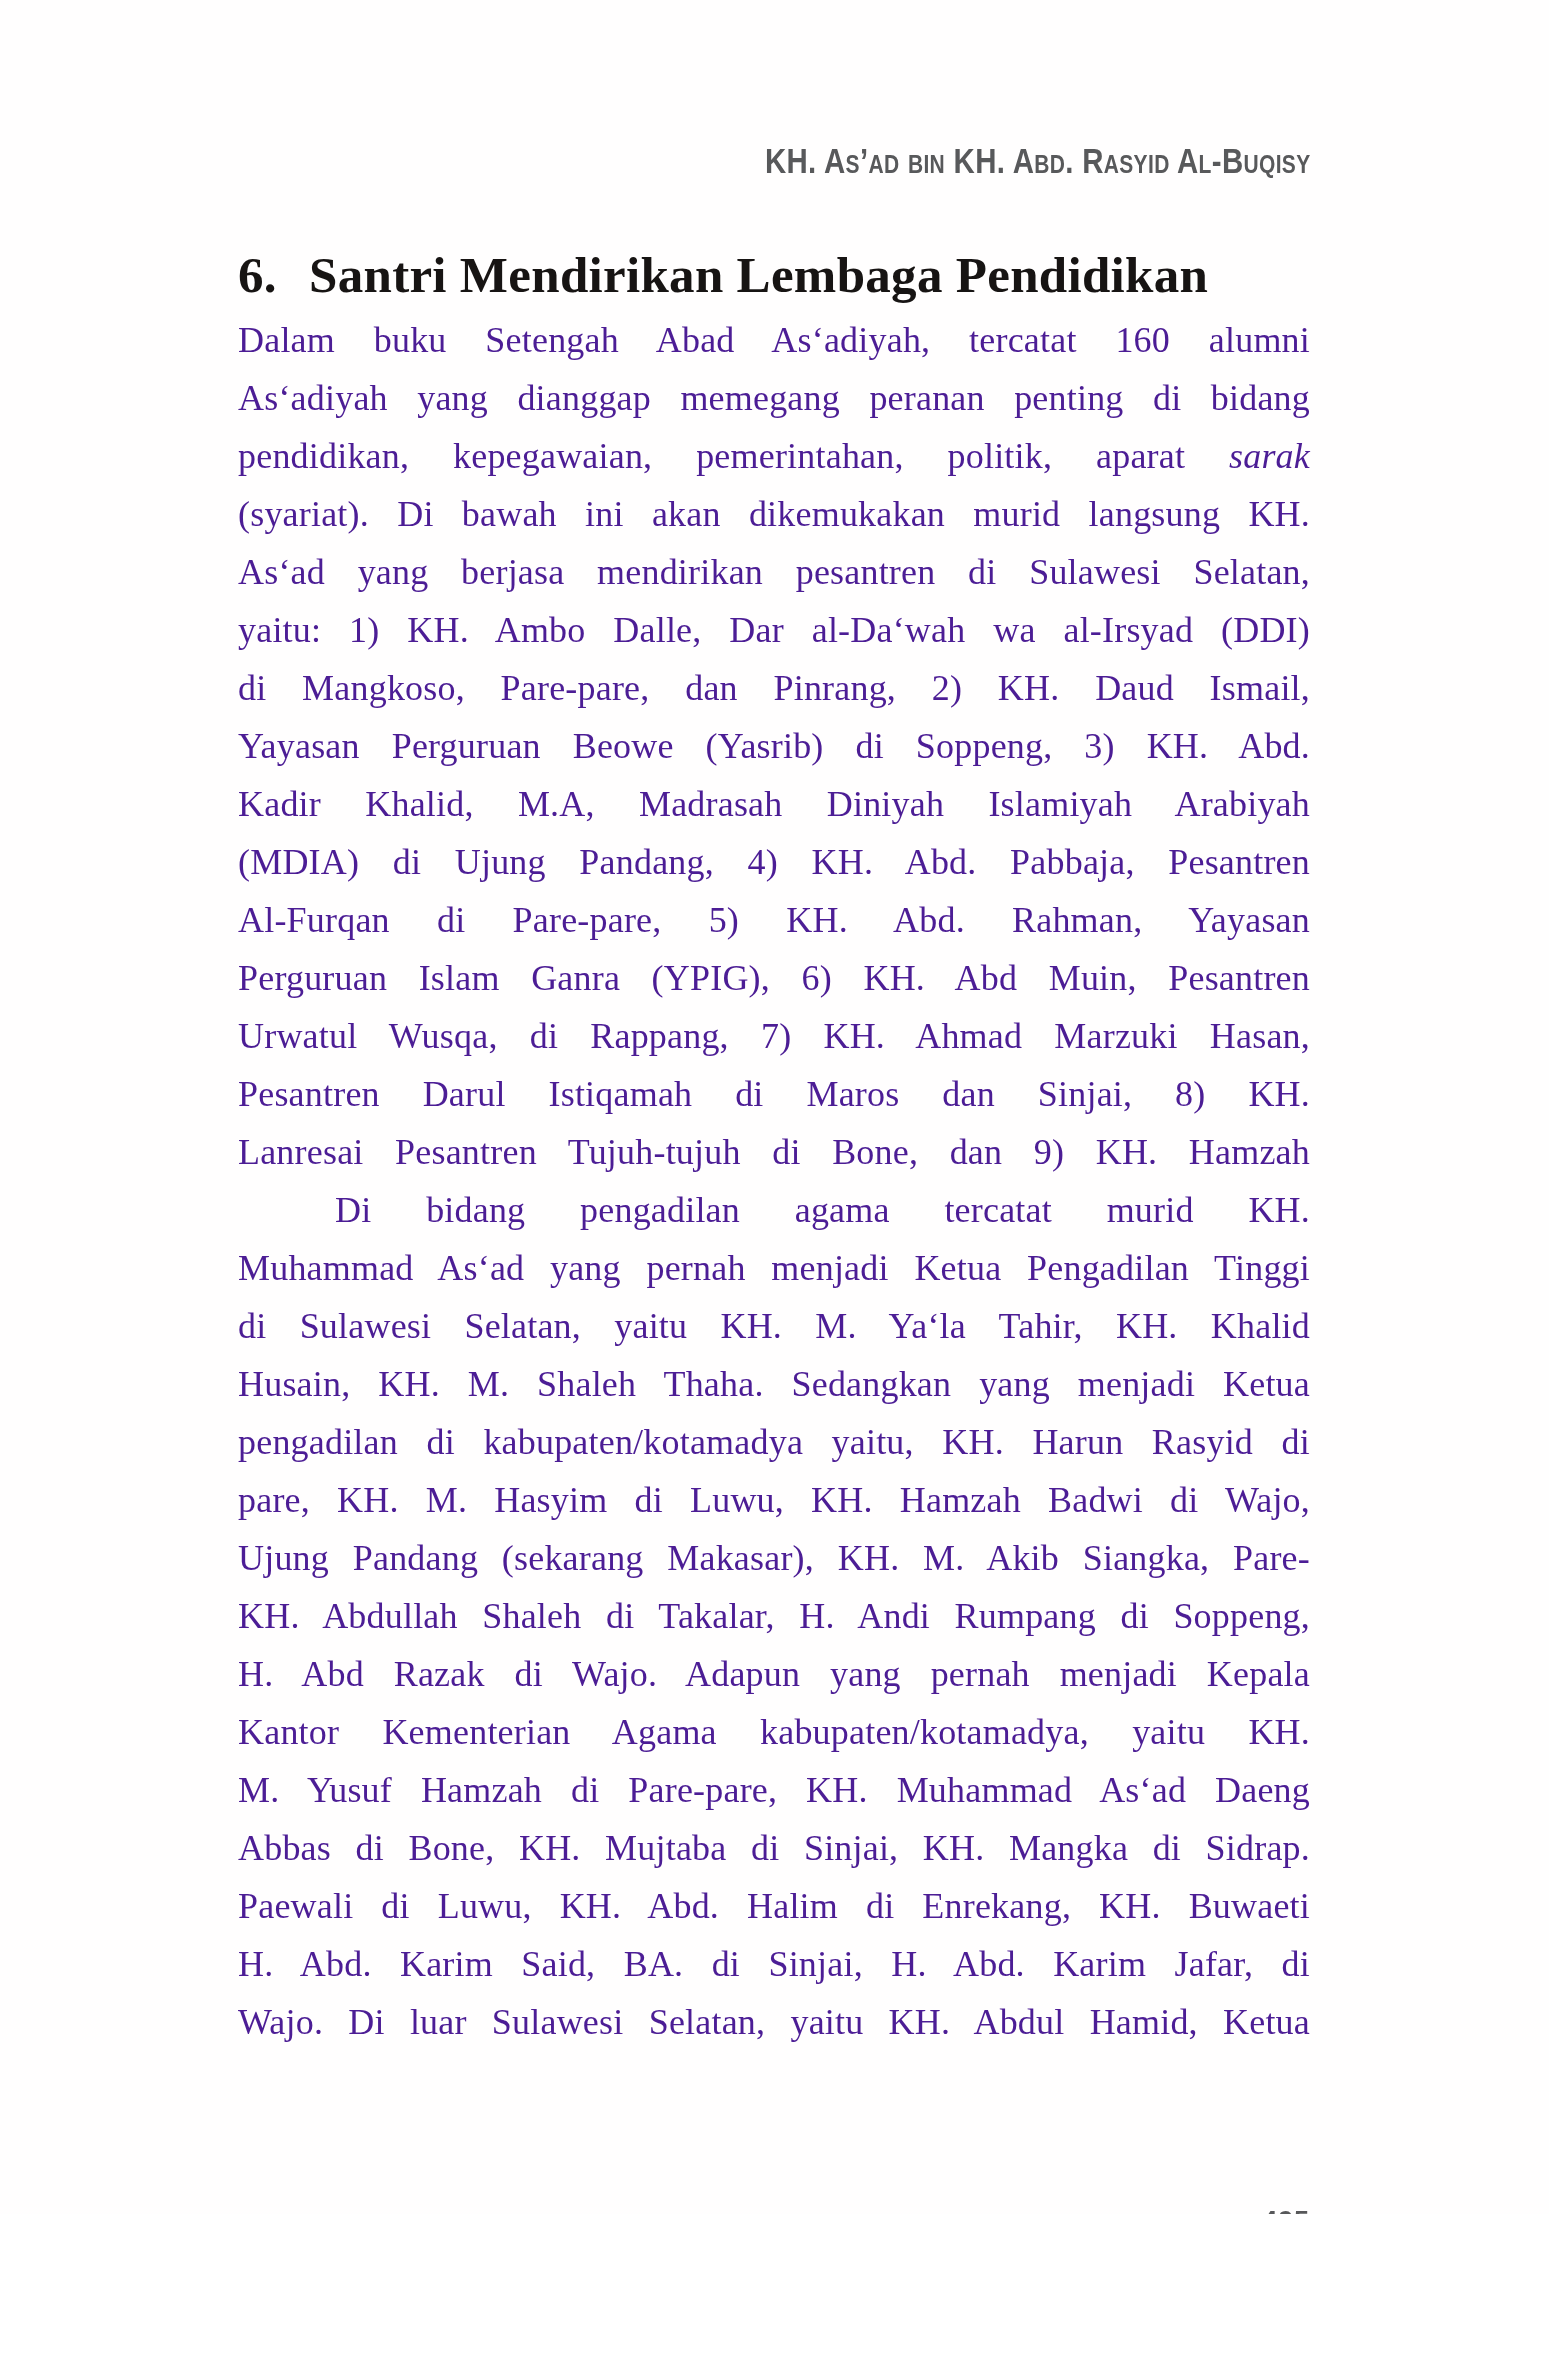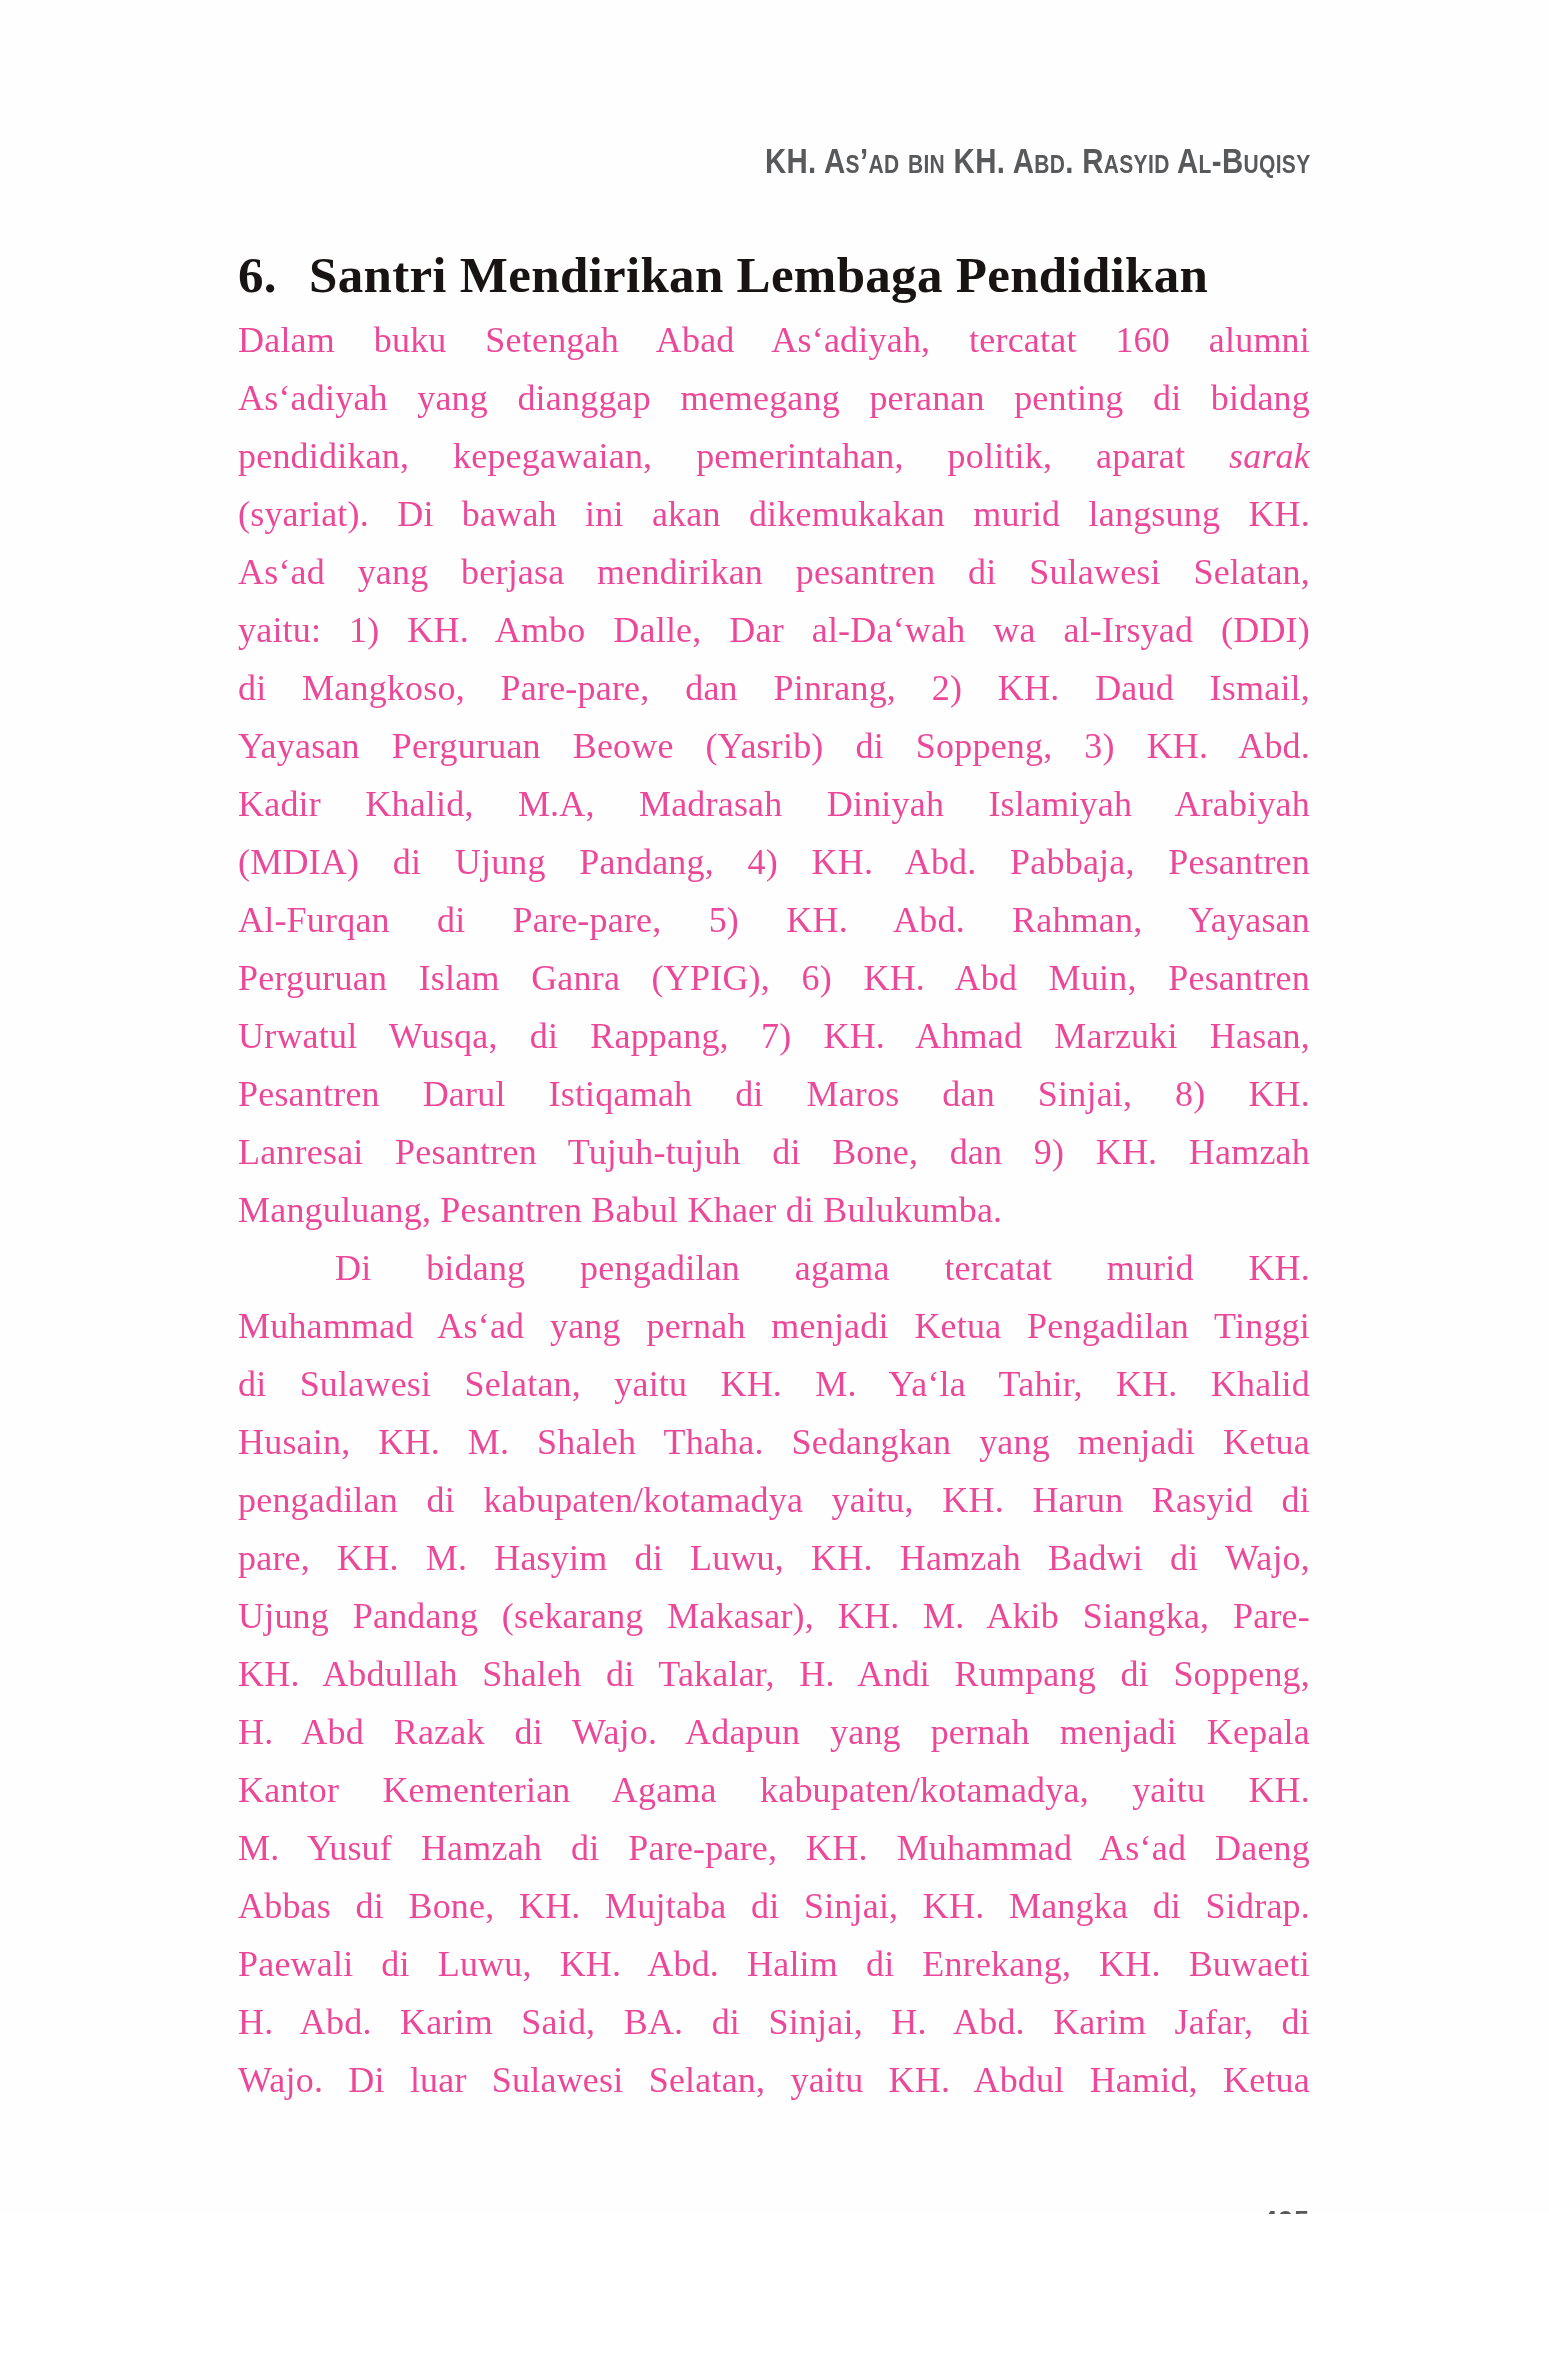--- a/index.html
+++ b/index.html
@@ -40,21 +40,21 @@
     letter-spacing: 0.3px;
   }
   .sec-num { display: inline-block; width: 71px; }
   .body-text {
     position: absolute;
     left: 238px;
     top: 311px;
     width: 1072px;
     font-size: 36px;
     line-height: 58px;
-    color: #ec4899;
+    color: #4c1d95;
     letter-spacing: 0.2px;
   }
   .line {
     text-align: justify;
     text-align-last: left;
     height: 58px;
     white-space: normal;
   }
   .line.fill { text-align-last: justify; }
   .line.indent { text-indent: 97px; }
@@ -91,21 +91,20 @@
       <div class="line fill"><span>yaitu: 1) KH. Ambo Dalle, Dar al-Da‘wah wa al-Irsyad (DDI)</span></div>
       <div class="line fill"><span>di Mangkoso, Pare-pare, dan Pinrang, 2) KH. Daud Ismail,</span></div>
       <div class="line fill"><span>Yayasan Perguruan Beowe (Yasrib) di Soppeng, 3) KH. Abd.</span></div>
       <div class="line fill"><span>Kadir Khalid, M.A, Madrasah Diniyah Islamiyah Arabiyah</span></div>
       <div class="line fill"><span>(MDIA) di Ujung Pandang, 4) KH. Abd. Pabbaja, Pesantren</span></div>
       <div class="line fill"><span>Al-Furqan di Pare-pare, 5) KH. Abd. Rahman, Yayasan</span></div>
       <div class="line fill"><span>Perguruan Islam Ganra (YPIG), 6) KH. Abd Muin, Pesantren</span></div>
       <div class="line fill"><span>Urwatul Wusqa, di Rappang, 7) KH. Ahmad Marzuki Hasan,</span></div>
       <div class="line fill"><span>Pesantren Darul Istiqamah di Maros dan Sinjai, 8) KH.</span></div>
       <div class="line fill"><span>Lanresai Pesantren Tujuh-tujuh di Bone, dan 9) KH. Hamzah</span></div>
-      <div class="line"><span>Manguluang, Pesantren Babul Khaer di Bulukumba.</span></div>
       <div class="line fill indent"><span>Di bidang pengadilan agama tercatat murid KH.</span></div>
       <div class="line fill"><span>Muhammad As‘ad yang pernah menjadi Ketua Pengadilan Tinggi</span></div>
       <div class="line fill"><span>di Sulawesi Selatan, yaitu KH. M. Ya‘la Tahir, KH. Khalid</span></div>
       <div class="line fill"><span>Husain, KH. M. Shaleh Thaha. Sedangkan yang menjadi Ketua</span></div>
       <div class="line fill"><span>pengadilan di kabupaten/kotamadya yaitu, KH. Harun Rasyid di</span></div>
       <div class="line fill"><span>pare, KH. M. Hasyim di Luwu, KH. Hamzah Badwi di Wajo,</span></div>
       <div class="line fill"><span>Ujung Pandang (sekarang Makasar), KH. M. Akib Siangka, Pare-</span></div>
       <div class="line fill"><span>KH. Abdullah Shaleh di Takalar, H. Andi Rumpang di Soppeng,</span></div>
       <div class="line fill"><span>H. Abd Razak di Wajo. Adapun yang pernah menjadi Kepala</span></div>
       <div class="line fill"><span>Kantor Kementerian Agama kabupaten/kotamadya, yaitu KH.</span></div>

